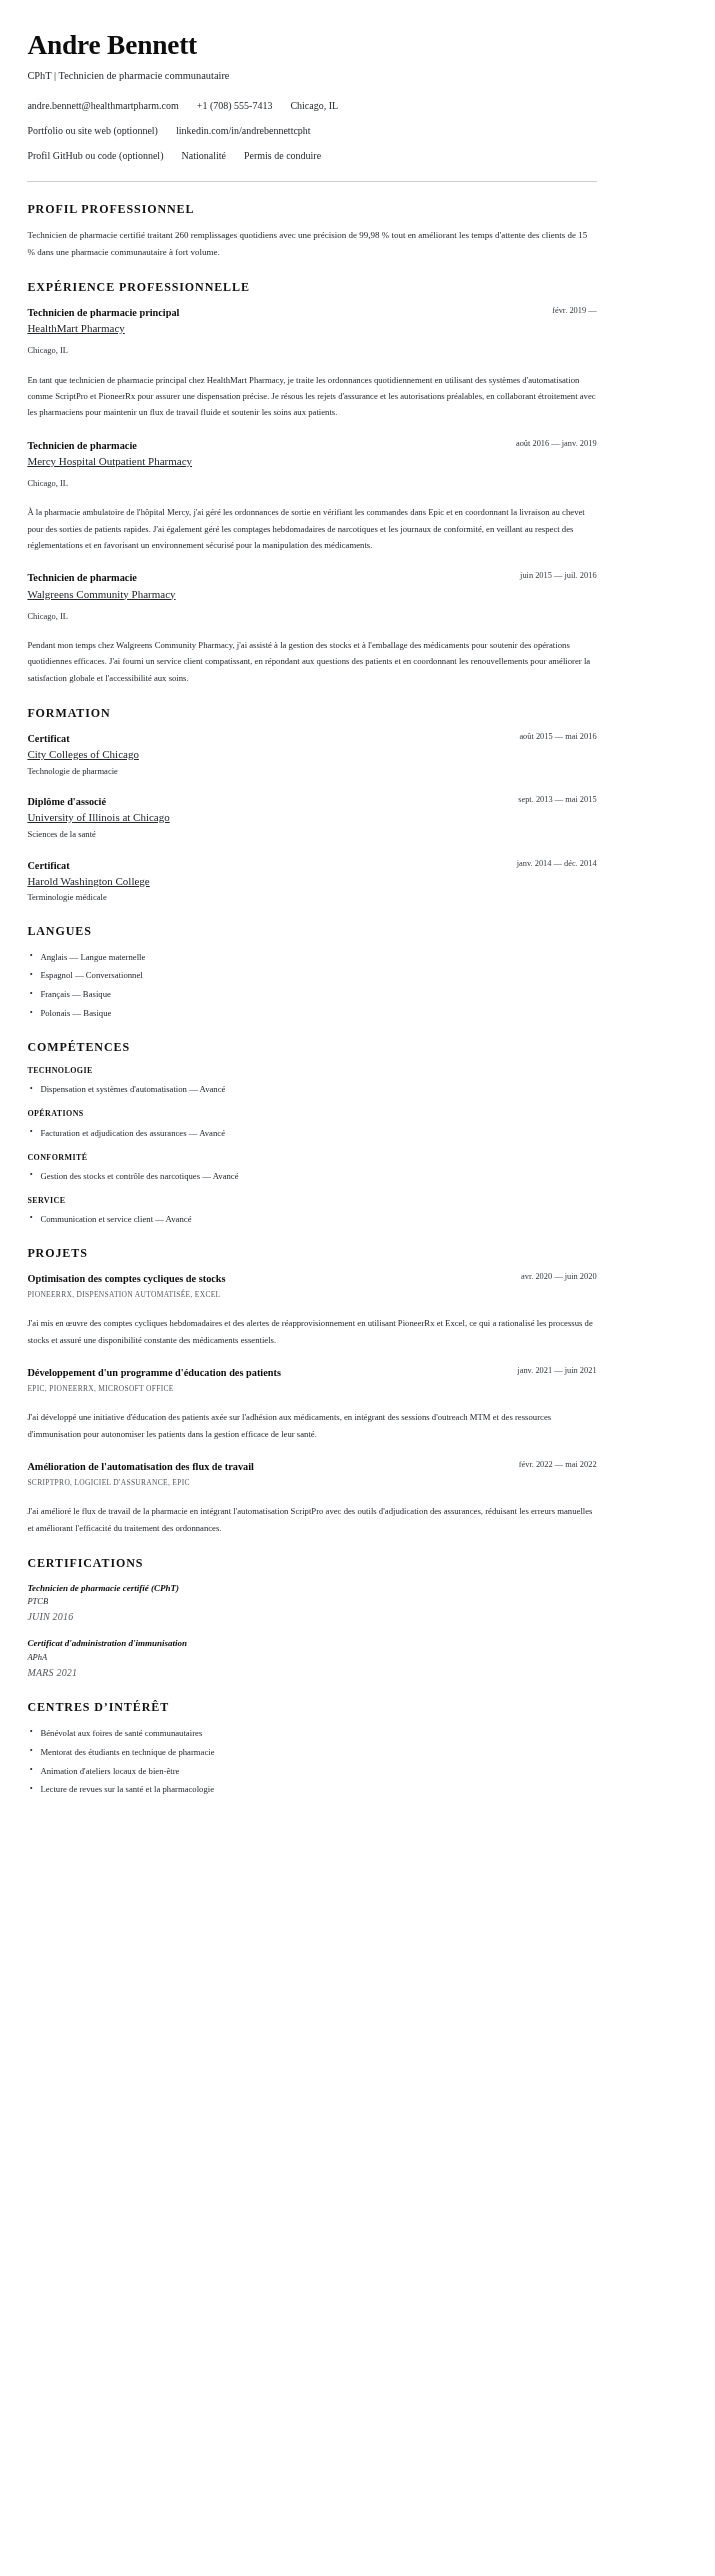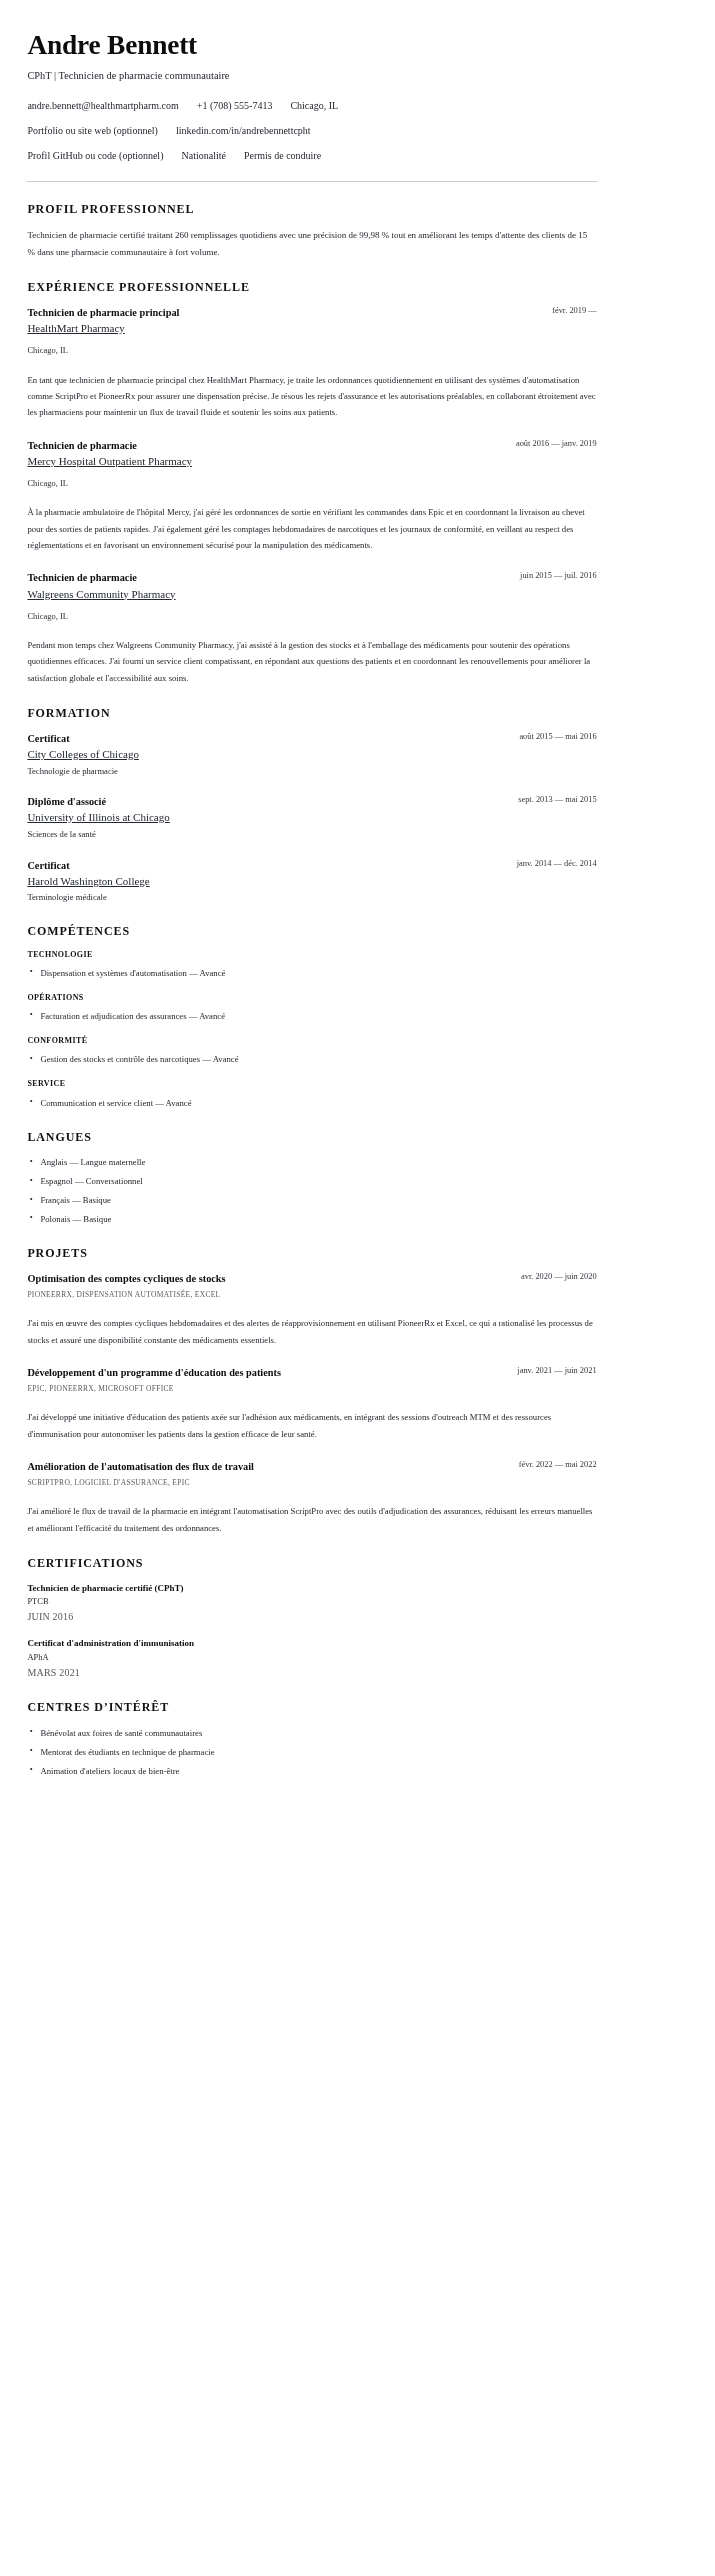--- a/index.html
+++ b/index.html
@@ -162,21 +162,21 @@
   ul.bullets li::before {
     content: "\2022";
     position: absolute;
     left: 2.4px;
     top: -0.6px;
     font-size: 8.4px;
     color: #23272e;
   }
 
   
-  .cert { margin-bottom: 13px; }
+  .cert { margin-bottom: 13px; font-style: italic; }
   .cert:last-child { margin-bottom: 0; }
   .cert-name {
     font-size: 9px;
     font-weight: bold;
     color: #0d0d0d;
     margin: 0;
     line-height: 1.4;
   }
   .cert-issuer {
     font-size: 8.5px;
@@ -282,66 +282,66 @@
       <p class="entry-sub">Sciences de la santé</p>
     </div>
 
     <div class="entry">
       <div class="entry-head">
         <h3 class="entry-title">Certificat</h3>
         <span class="entry-date">janv. 2014 — déc. 2014</span>
       </div>
       <p class="entry-org">Harold Washington College</p>
       <p class="entry-sub">Terminologie médicale</p>
-    </div>
-  </section>
-
-  <section class="section">
-    <h2 class="section-title">COMPÉTENCES</h2>
-
-    <div class="skill-group">
-      <h3 class="skill-cat">TECHNOLOGIE</h3>
-      <ul class="bullets">
-        <li>Dispensation et systèmes d'automatisation — Avancé</li>
-      </ul>
-    </div>
-
-    <div class="skill-group">
-      <h3 class="skill-cat">OPÉRATIONS</h3>
-      <ul class="bullets">
-        <li>Facturation et adjudication des assurances — Avancé</li>
-      </ul>
-    </div>
-
-    <div class="skill-group">
-      <h3 class="skill-cat">CONFORMITÉ</h3>
-      <ul class="bullets">
-        <li>Gestion des stocks et contrôle des narcotiques — Avancé</li>
-      </ul>
-    </div>
-
-    <div class="skill-group">
-      <h3 class="skill-cat">SERVICE</h3>
-      <ul class="bullets">
-        <li>Communication et service client — Avancé</li>
-      </ul>
     </div>
   </section>
 
   <section class="section">
     <h2 class="section-title">LANGUES</h2>
     <ul class="bullets">
       <li>Anglais — Langue maternelle</li>
       <li>Espagnol — Conversationnel</li>
       <li>Français — Basique</li>
       <li>Polonais — Basique</li>
     </ul>
   </section>
 
   <section class="section">
+    <h2 class="section-title">COMPÉTENCES</h2>
+
+    <div class="skill-group">
+      <h3 class="skill-cat">TECHNOLOGIE</h3>
+      <ul class="bullets">
+        <li>Dispensation et systèmes d'automatisation — Avancé</li>
+      </ul>
+    </div>
+
+    <div class="skill-group">
+      <h3 class="skill-cat">OPÉRATIONS</h3>
+      <ul class="bullets">
+        <li>Facturation et adjudication des assurances — Avancé</li>
+      </ul>
+    </div>
+
+    <div class="skill-group">
+      <h3 class="skill-cat">CONFORMITÉ</h3>
+      <ul class="bullets">
+        <li>Gestion des stocks et contrôle des narcotiques — Avancé</li>
+      </ul>
+    </div>
+
+    <div class="skill-group">
+      <h3 class="skill-cat">SERVICE</h3>
+      <ul class="bullets">
+        <li>Communication et service client — Avancé</li>
+      </ul>
+    </div>
+  </section>
+
+  <section class="section">
     <h2 class="section-title">PROJETS</h2>
 
     <div class="entry">
       <div class="entry-head">
         <h3 class="entry-title">Optimisation des comptes cycliques de stocks</h3>
         <span class="entry-date">avr. 2020 — juin 2020</span>
       </div>
       <p class="entry-stack">PIONEERRX, DISPENSATION AUTOMATISÉE, EXCEL</p>
       <p class="entry-body">J'ai mis en œuvre des comptes cycliques hebdomadaires et des alertes de réapprovisionnement en utilisant PioneerRx et Excel, ce qui a rationalisé les processus de stocks et assuré une disponibilité constante des médicaments essentiels.</p>
     </div>
@@ -380,17 +380,18 @@
       <p class="cert-date">MARS 2021</p>
     </div>
   </section>
 
   <section class="section">
     <h2 class="section-title">CENTRES D’INTÉRÊT</h2>
     <ul class="bullets">
       <li>Bénévolat aux foires de santé communautaires</li>
       <li>Mentorat des étudiants en technique de pharmacie</li>
       <li>Animation d'ateliers locaux de bien-être</li>
+      <li>Lecture de revues sur la santé et la pharmacologie</li>
     </ul>
   </section>
 
 </div>
 
 
 </body></html>

